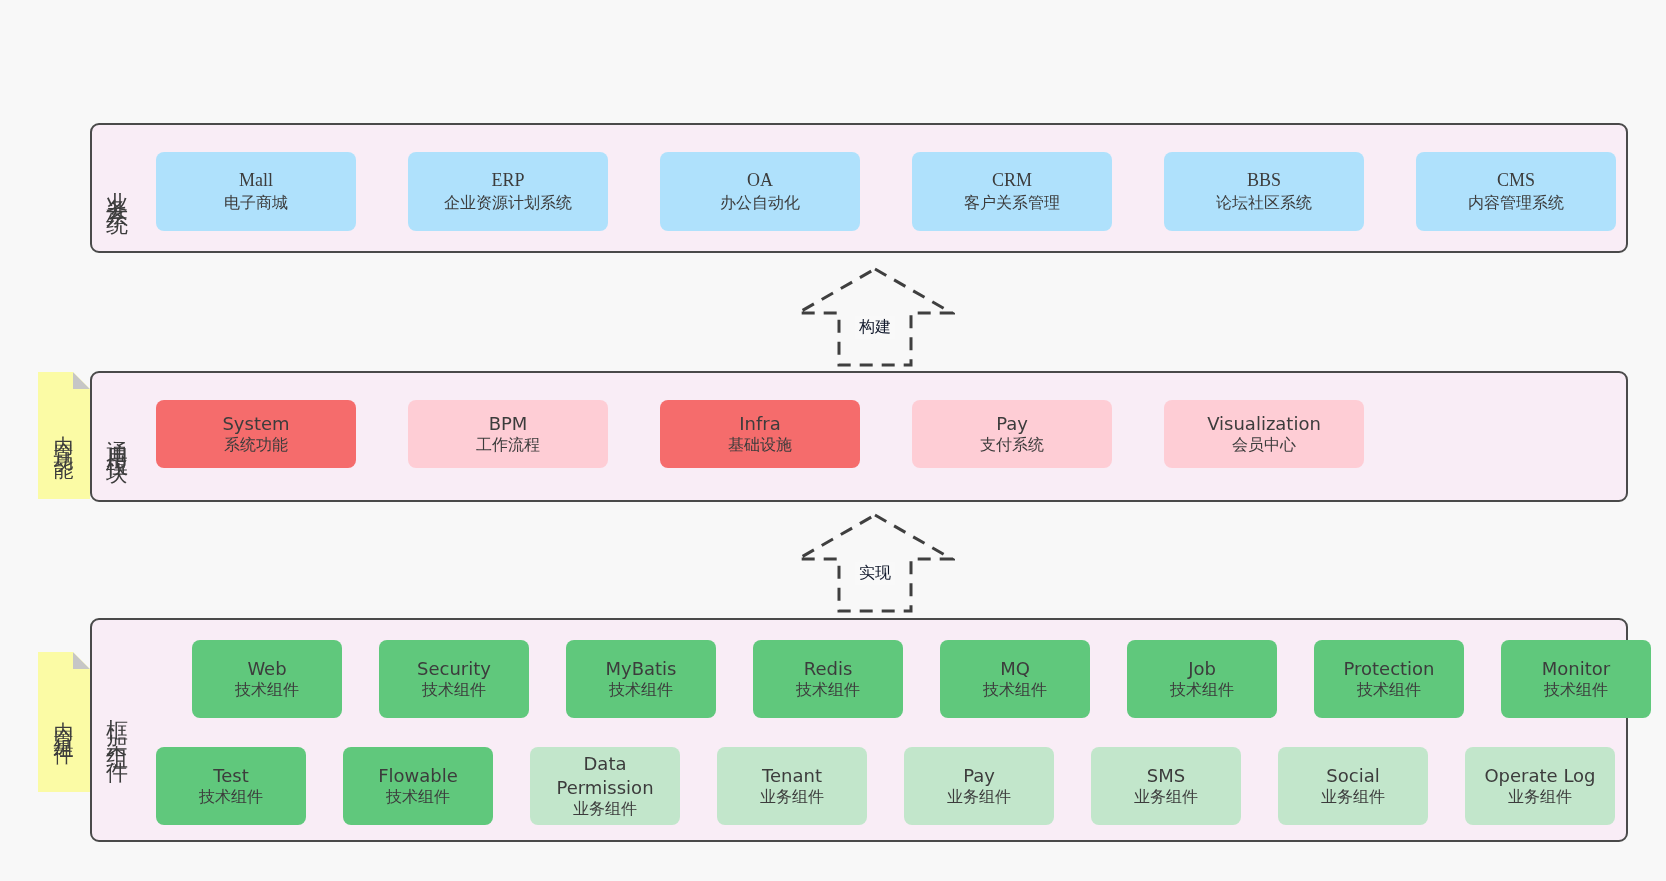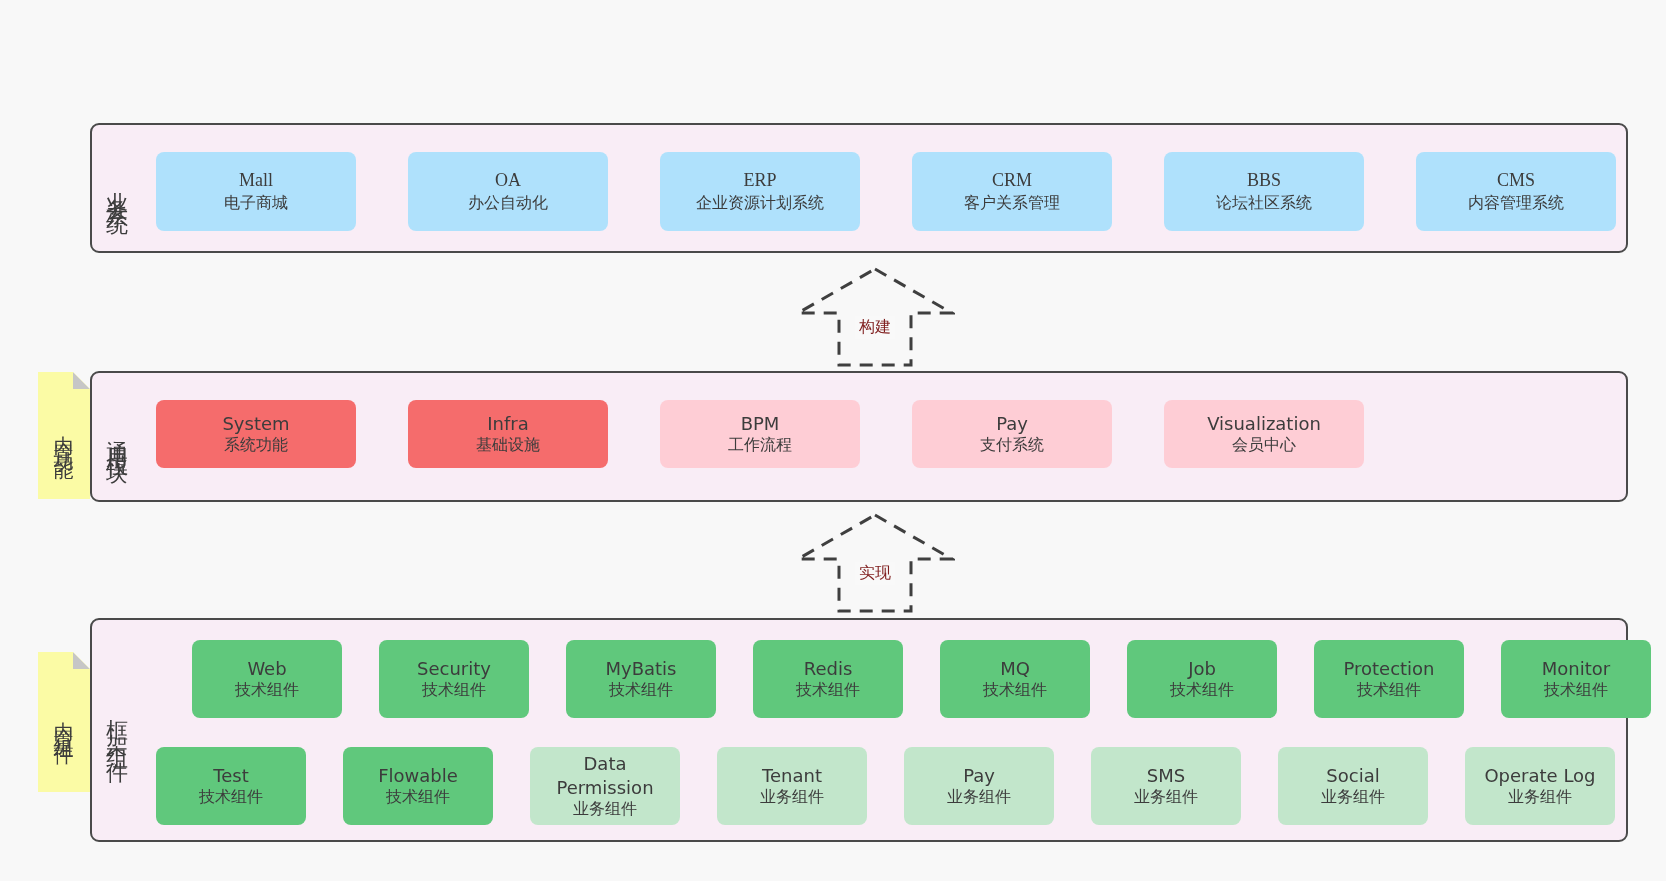--- a/index.html
+++ b/index.html
@@ -51,21 +51,21 @@
   .green{background:#60c87c;}
   .green-light{background:#c2e6cb;}
 
   
   .arrow{position:absolute;width:160px;height:102px;}
   .arrow-1{left:795px;top:266px;}
   .arrow-2{left:795px;top:512px;}
   .arrow svg{width:100%;height:100%;display:block;}
   .arrow-label{
     position:absolute;left:50%;top:50px;transform:translateX(-50%);
-    background:#f9f9f9;padding:1px 4px;font-size:16px;white-space:nowrap;color:#7f1d1d;
+    background:#f9f9f9;padding:1px 4px;font-size:16px;white-space:nowrap;color:#0f172a;
   }
 
   
   .note{
     position:absolute;left:38px;width:52px;background:#fbfba5;
     clip-path:polygon(0 0, calc(100% - 17px) 0, 100% 17px, 100% 100%, 0 100%);
     display:flex;align-items:center;justify-content:center;
   }
   .note-mid{top:372px;height:127px;}
   .note-bot{top:652px;height:140px;}
@@ -84,26 +84,26 @@
 <div class="canvas">
 
   <section class="container layer-1">
     <div class="vlabel">业务系统</div>
     <div class="row row-6">
         <div class="node blue">
           <div class="node-name">Mall</div>
           <div class="node-desc">电子商城</div>
         </div>
         <div class="node blue">
+          <div class="node-name">ERP</div>
+          <div class="node-desc">企业资源计划系统</div>
+        </div>
+        <div class="node blue">
           <div class="node-name">OA</div>
           <div class="node-desc">办公自动化</div>
-        </div>
-        <div class="node blue">
-          <div class="node-name">ERP</div>
-          <div class="node-desc">企业资源计划系统</div>
         </div>
         <div class="node blue">
           <div class="node-name">CRM</div>
           <div class="node-desc">客户关系管理</div>
         </div>
         <div class="node blue">
           <div class="node-name">BBS</div>
           <div class="node-desc">论坛社区系统</div>
         </div>
         <div class="node blue">
@@ -125,27 +125,27 @@
     <span class="note-text">内置功能</span>
   </div>
 
   <section class="container layer-2">
     <div class="vlabel">通用模块</div>
     <div class="row row-6">
         <div class="node red">
           <div class="node-name">System</div>
           <div class="node-desc">系统功能</div>
         </div>
+        <div class="node pink">
+          <div class="node-name">BPM</div>
+          <div class="node-desc">工作流程</div>
+        </div>
         <div class="node red">
           <div class="node-name">Infra</div>
           <div class="node-desc">基础设施</div>
-        </div>
-        <div class="node pink">
-          <div class="node-name">BPM</div>
-          <div class="node-desc">工作流程</div>
         </div>
         <div class="node pink">
           <div class="node-name">Pay</div>
           <div class="node-desc">支付系统</div>
         </div>
         <div class="node pink">
           <div class="node-name">Visualization</div>
           <div class="node-desc">会员中心</div>
         </div>
       </div>

